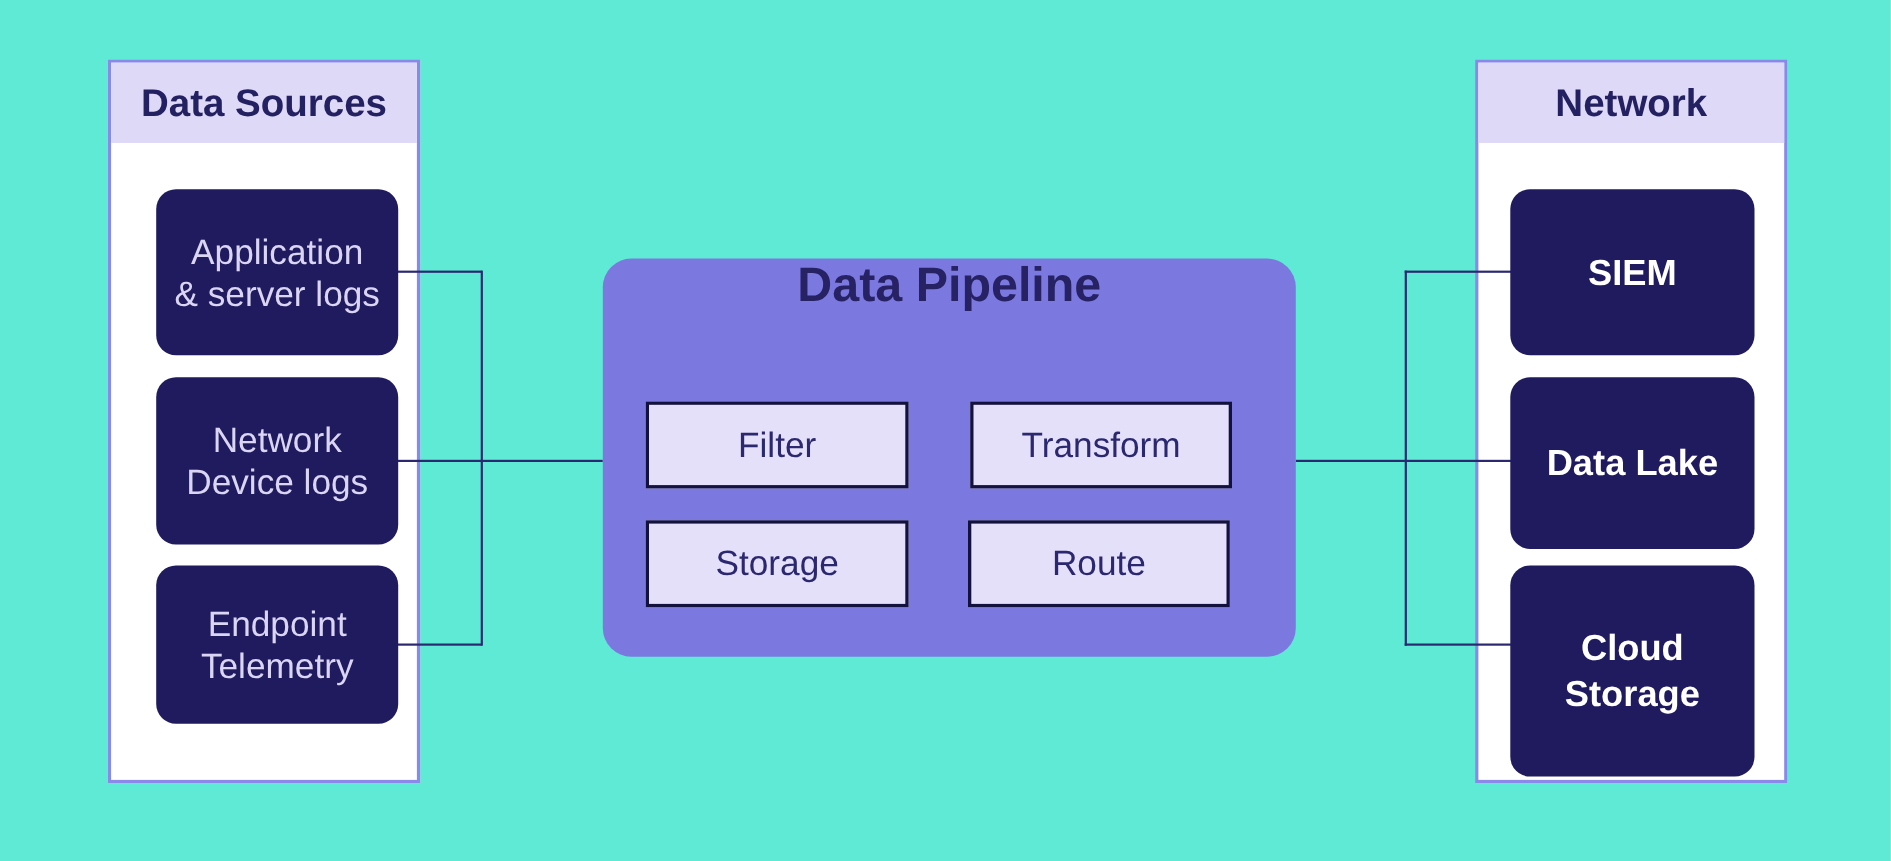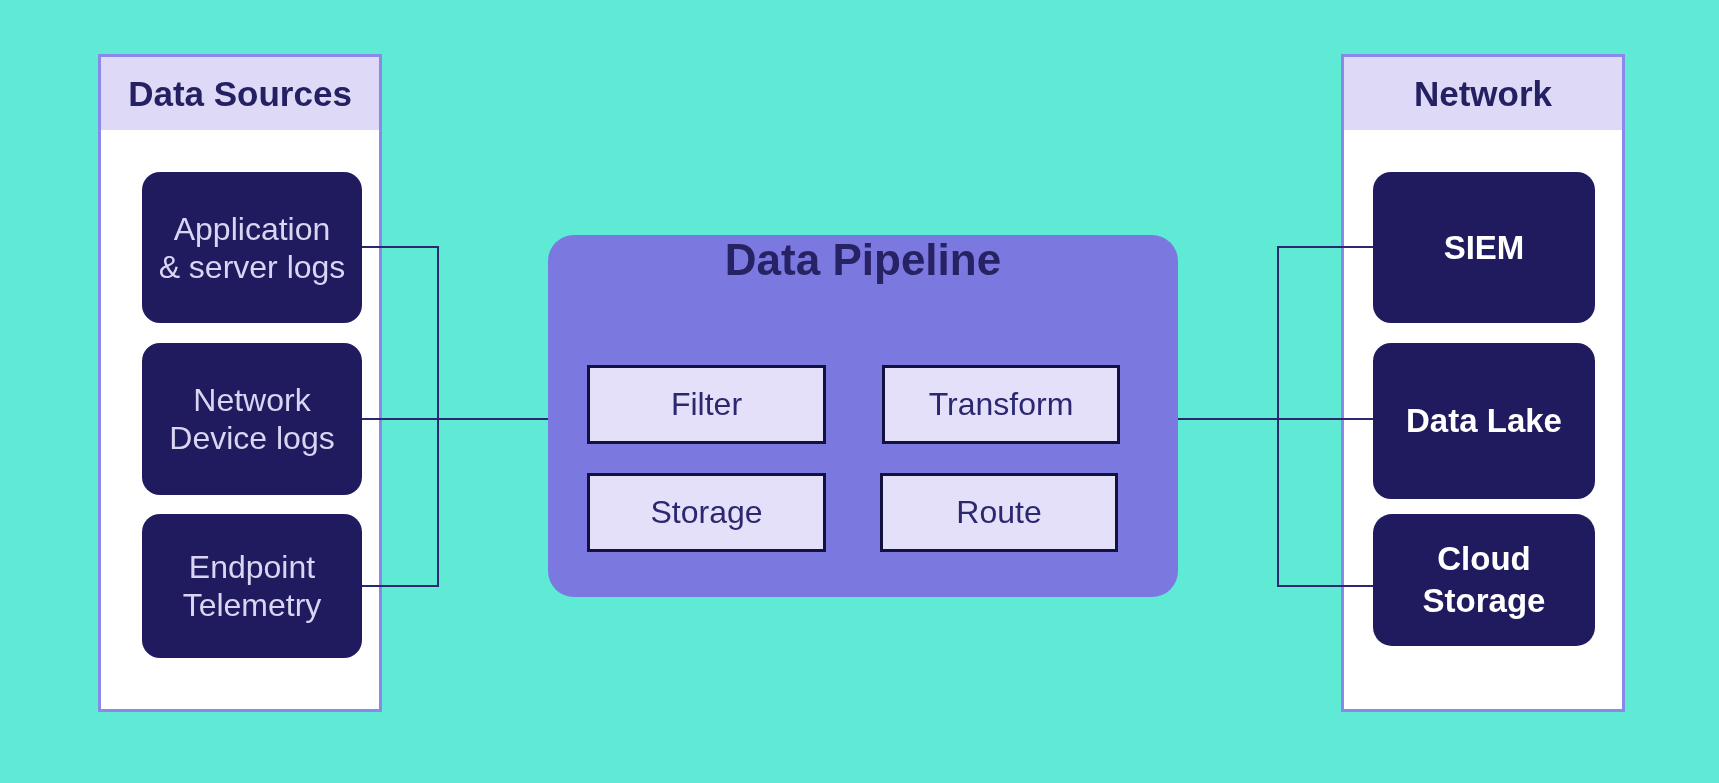--- a/index.html
+++ b/index.html
@@ -60,21 +60,21 @@
     text-align: center;
   }
   .node span { white-space: pre-line; display: block; }
   .src { left: 142px; width: 220px; color: #d9d5f2; font-size: 32px; line-height: 38px; font-weight: normal; }
   .src1 { top: 172px; height: 151px; }
   .src2 { top: 343px; height: 152px; }
   .src3 { top: 514px; height: 144px; }
   .tgt { left: 1373px; width: 222px; color: #ffffff; font-size: 33px; line-height: 42px; font-weight: bold; }
   .tgt1 { top: 172px; height: 151px; justify-content: center; }
   .tgt2 { top: 343px; height: 156px; }
-  .tgt3 { top: 514px; height: 132px; border-radius: 19px; }
+  .tgt3 { top: 514px; height: 192px; }
 
   
   .pipeline {
     position: absolute;
     left: 548px; top: 235px;
     width: 630px; height: 362px;
     background: #7b79e0;
     border-radius: 26px;
   }
   .pipeline-title {

